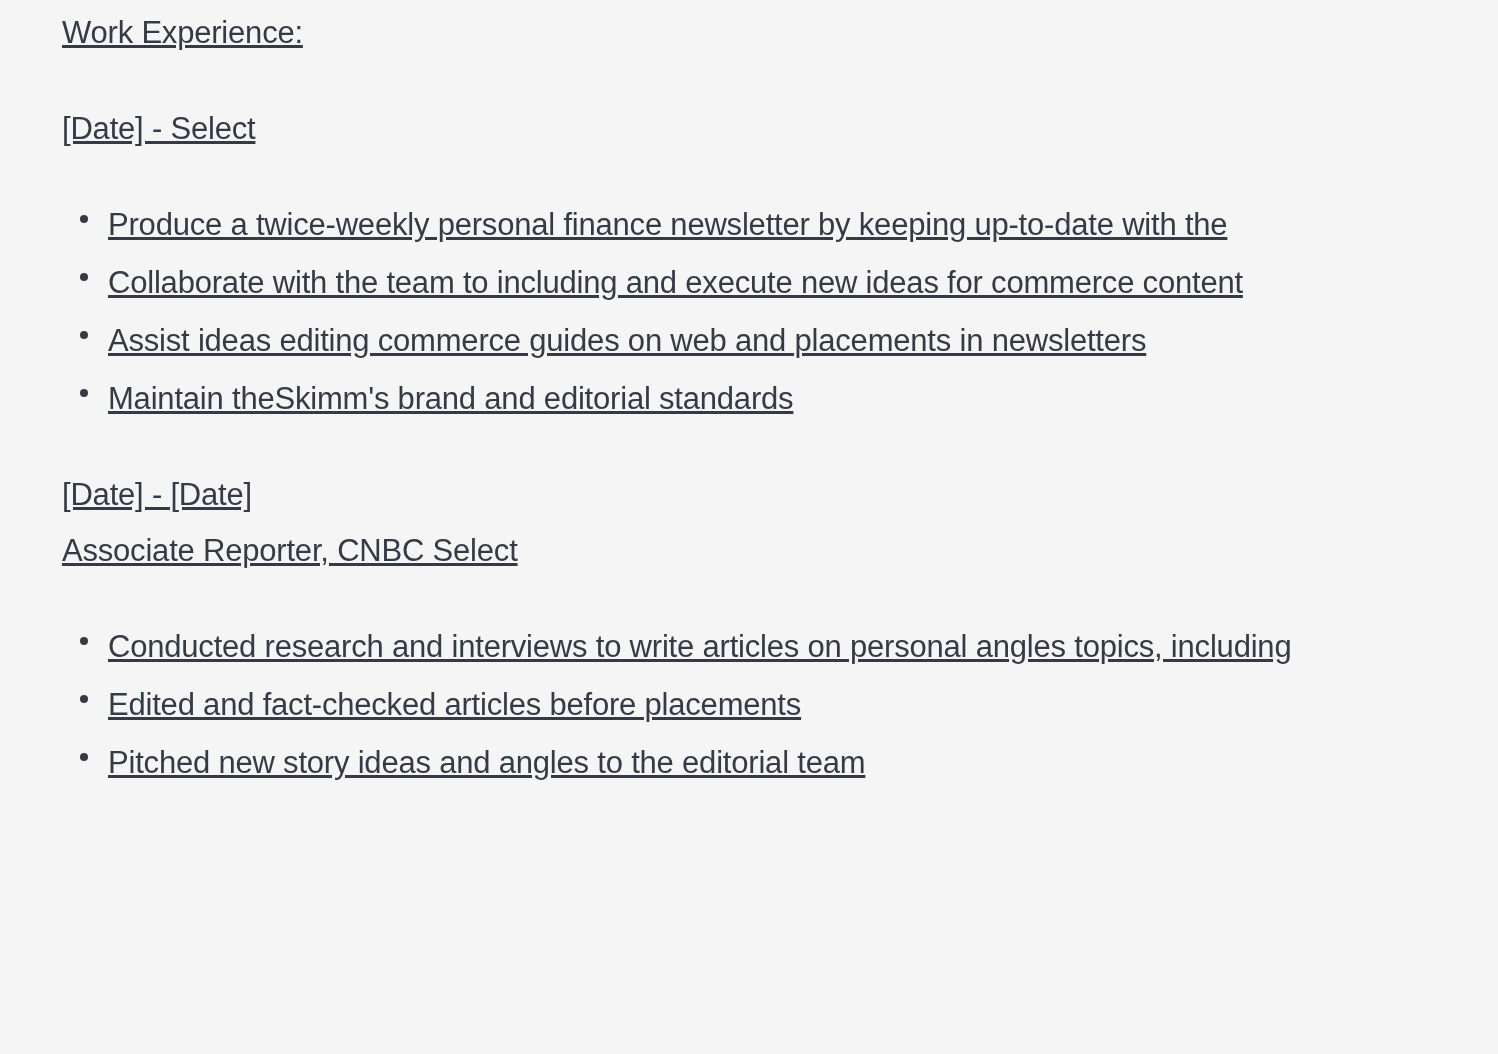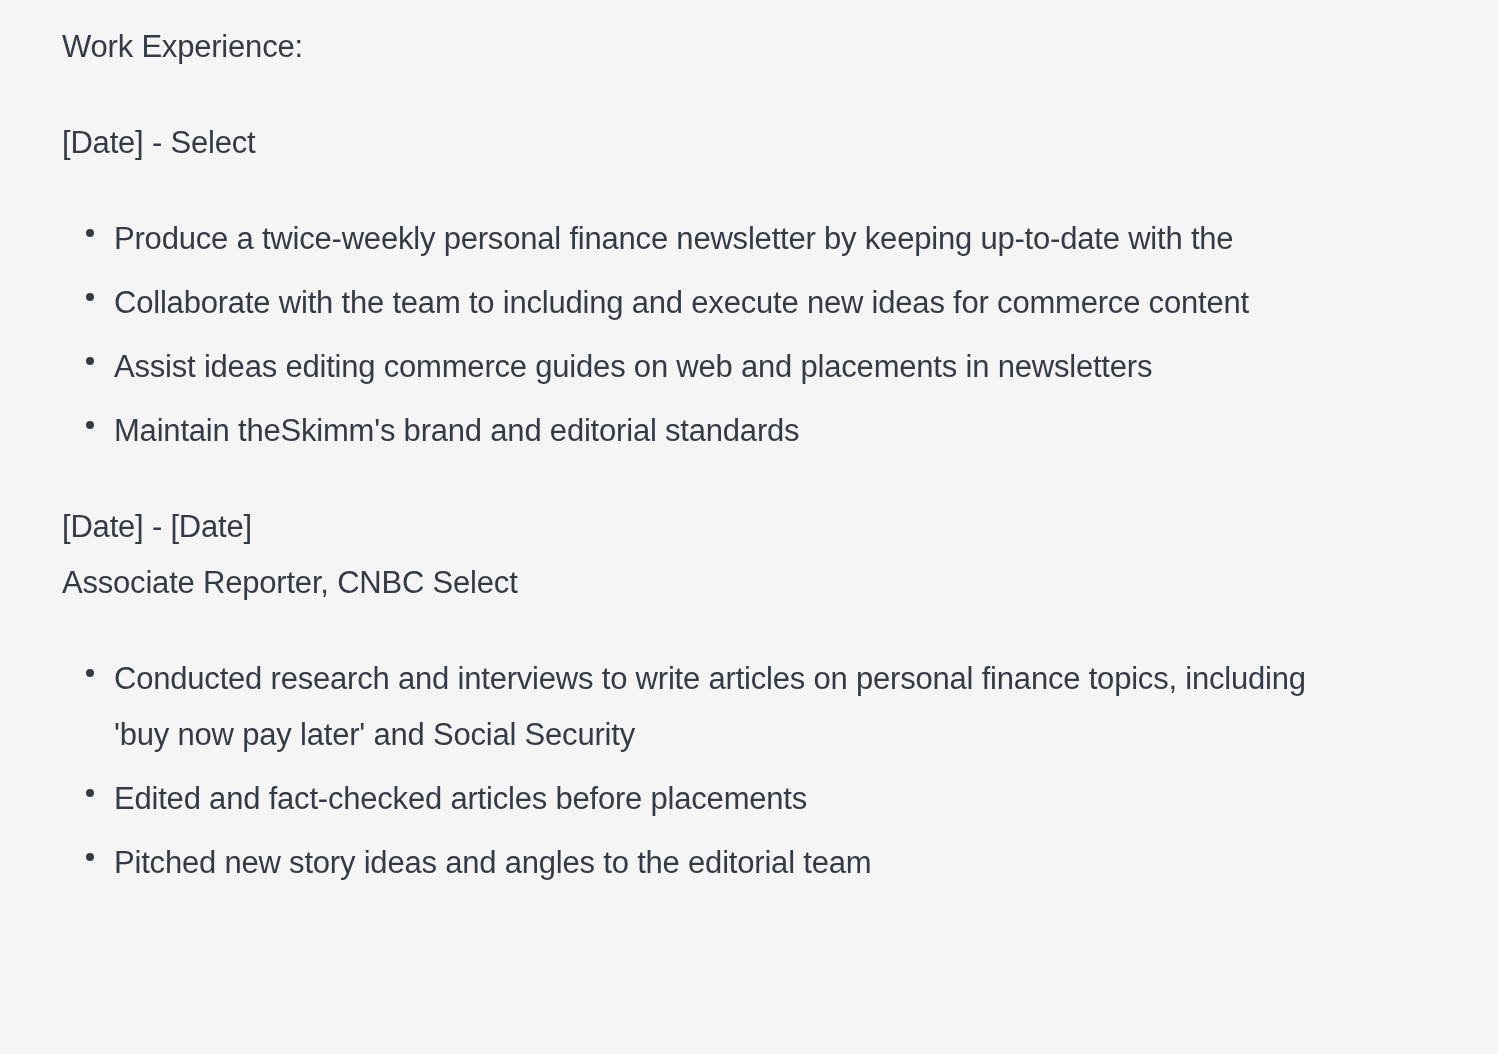--- a/index.html
+++ b/index.html
@@ -8,42 +8,43 @@
   }
   body {
     width: 1498px;
     height: 1054px;
     background: #f5f5f6;
     font-family: "Liberation Sans", "DejaVu Sans", sans-serif;
     color: #353b45;
     overflow: hidden;
   }
   .doc {
-    padding: 19px 60px 0 62px;
+    padding: 5px 60px 0 62px;
     font-size: 31px;
     line-height: 56px;
     letter-spacing: -0.2px;
+    text-decoration: underline;
   }
   .para {
     margin: 40px 0;
   }
   .para:first-child {
     margin-top: 0;
   }
   .line {
     display: block;
   }
   ul.bullets {
     list-style: none;
     margin: 40px 0;
     padding: 0 0 0 44px;
   }
   ul.bullets li {
     position: relative;
-    margin: 8px;
+    margin: 2px;
   }
   .dot {
     position: absolute;
     left: -28px;
     top: 18px;
     width: 8px;
     height: 8px;
     border-radius: 50%;
     background: #353b45;
   }
@@ -81,22 +82,21 @@
   </ul>
 
   <p class="para">
     <span class="line">[Date] - [Date]</span>
     <span class="line">Associate Reporter, CNBC Select</span>
   </p>
 
   <ul class="bullets">
     <li>
       <span class="dot"></span>
-      <span class="line">Conducted research and interviews to write articles on personal finance topics, including</span>
-      <span class="line">'buy now pay later' and Social Security</span>
+      <span class="line">Conducted research and interviews to write articles on personal angles topics, including</span>
     </li>
     <li>
       <span class="dot"></span>
       <span class="line">Edited and fact-checked articles before placements</span>
     </li>
     <li>
       <span class="dot"></span>
       <span class="line">Pitched new story ideas and angles to the editorial team</span>
     </li>
   </ul>

